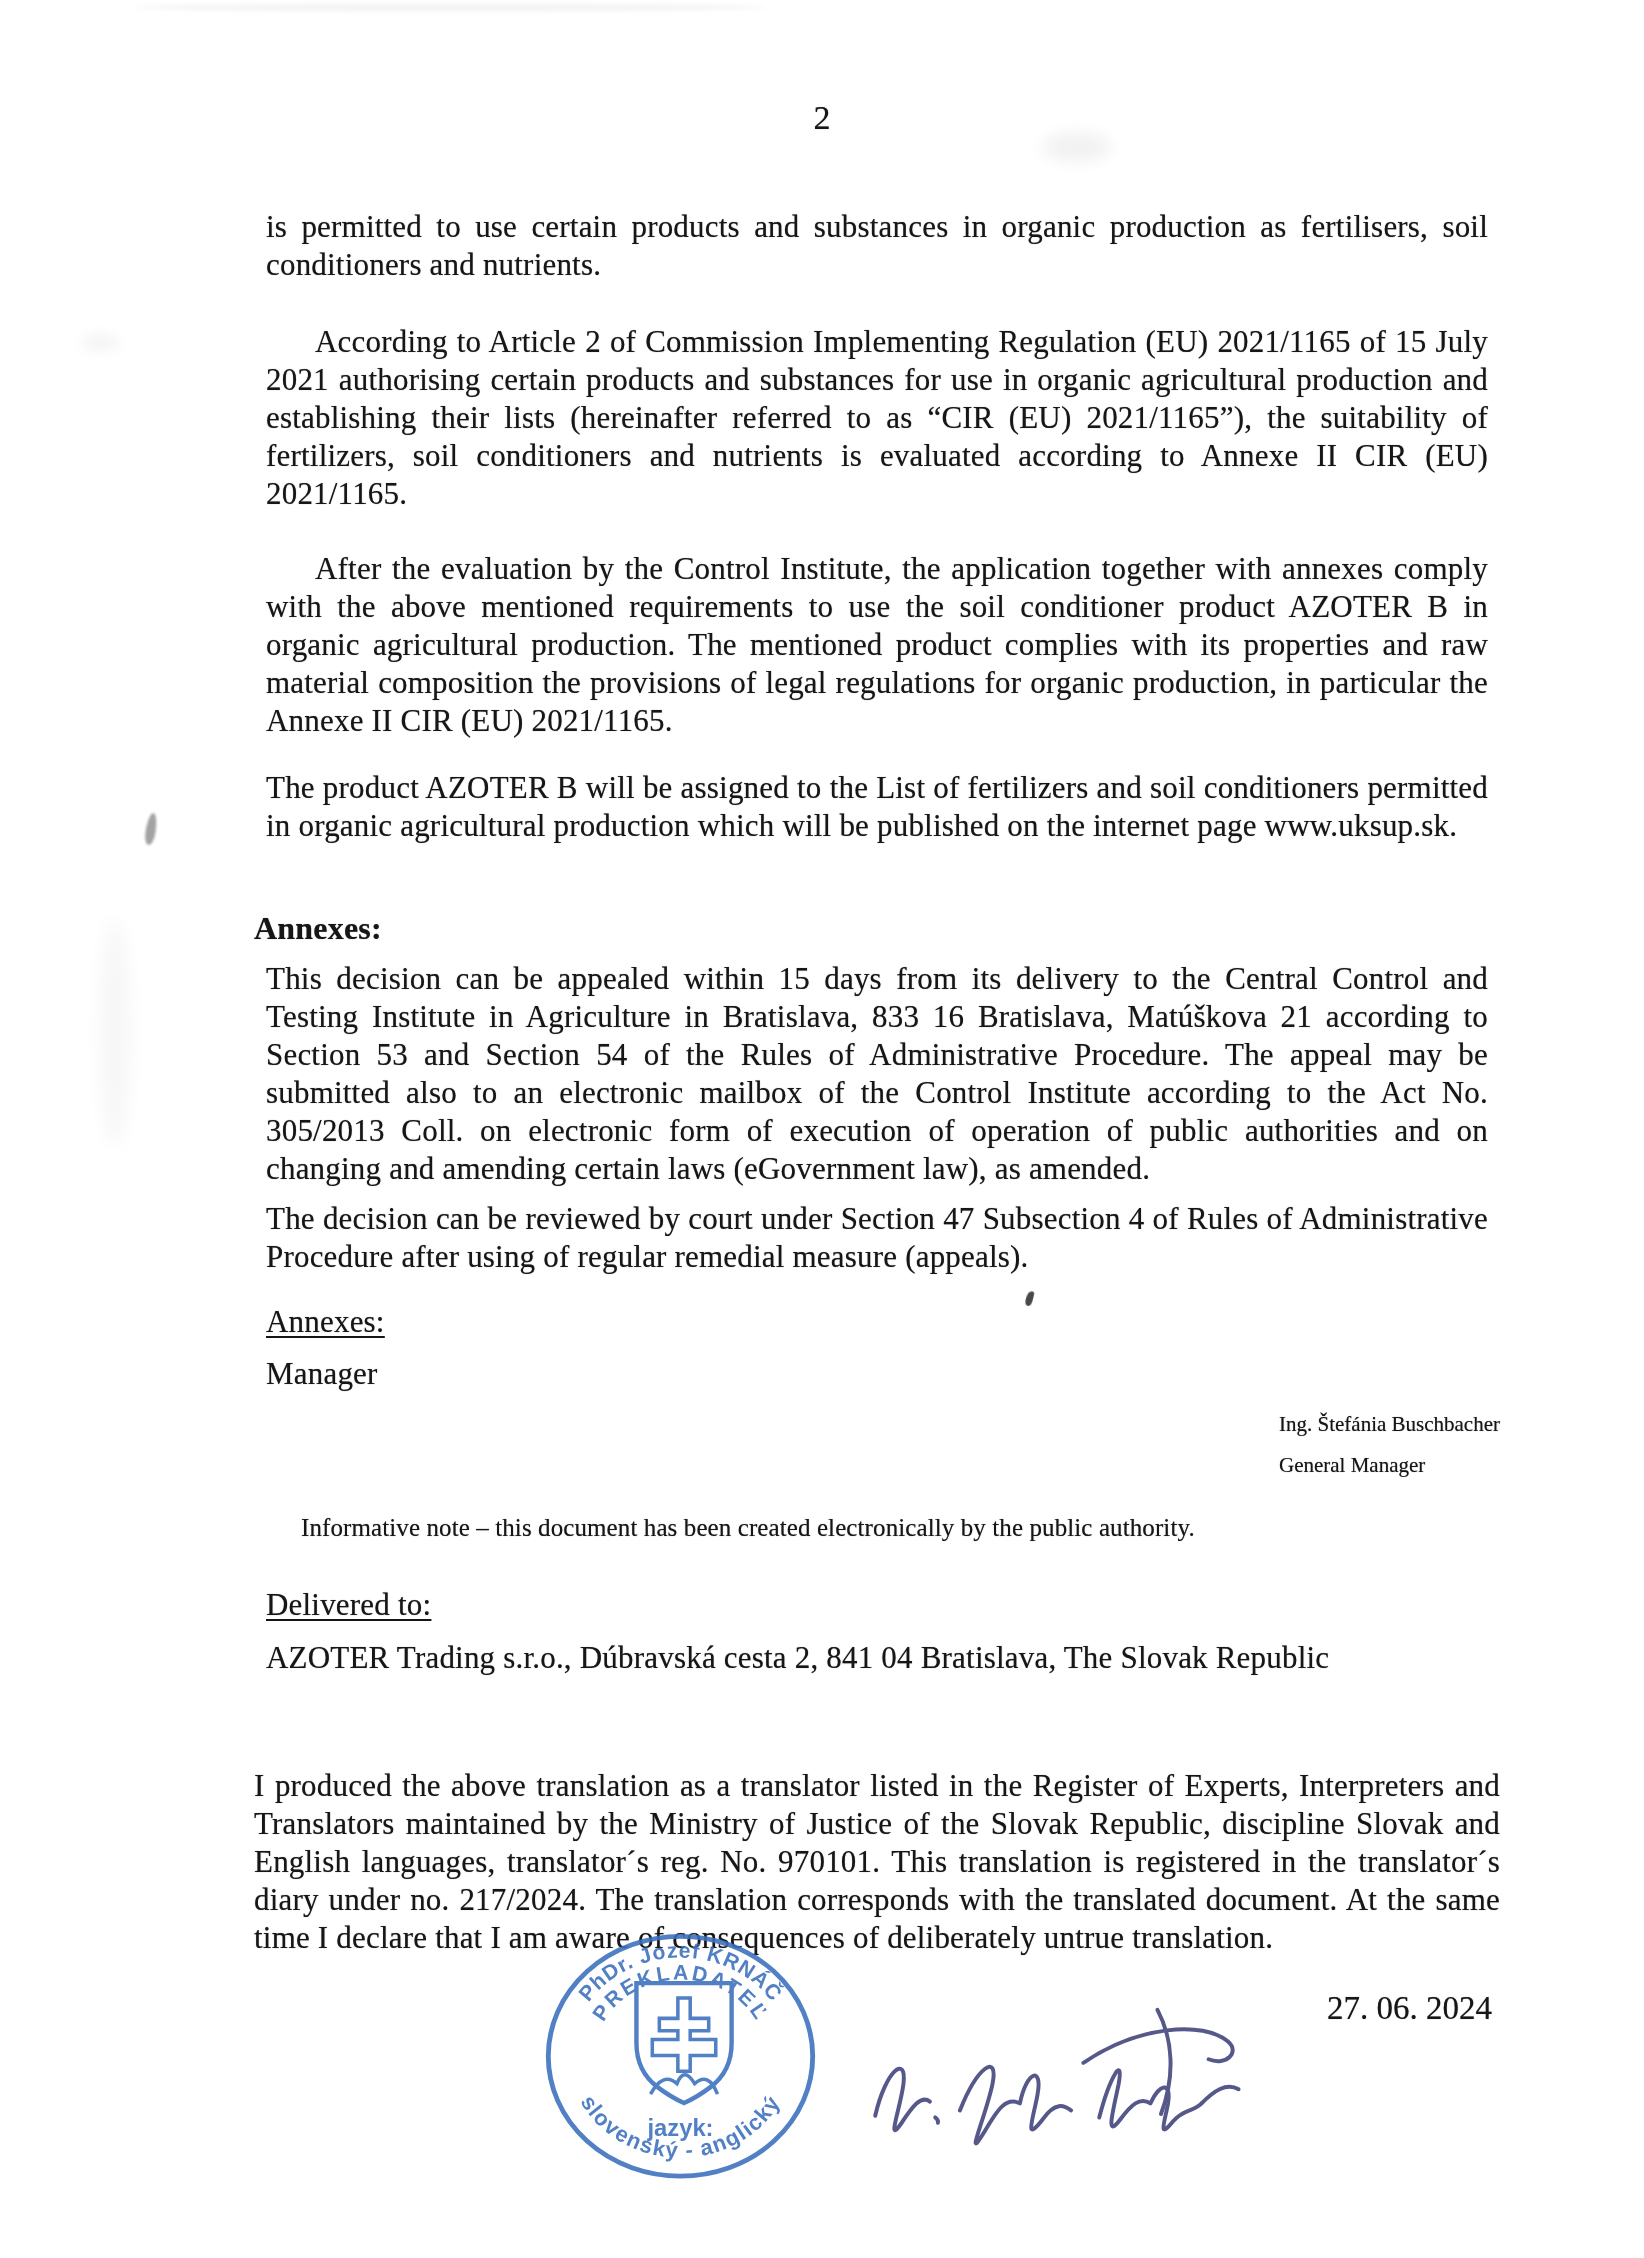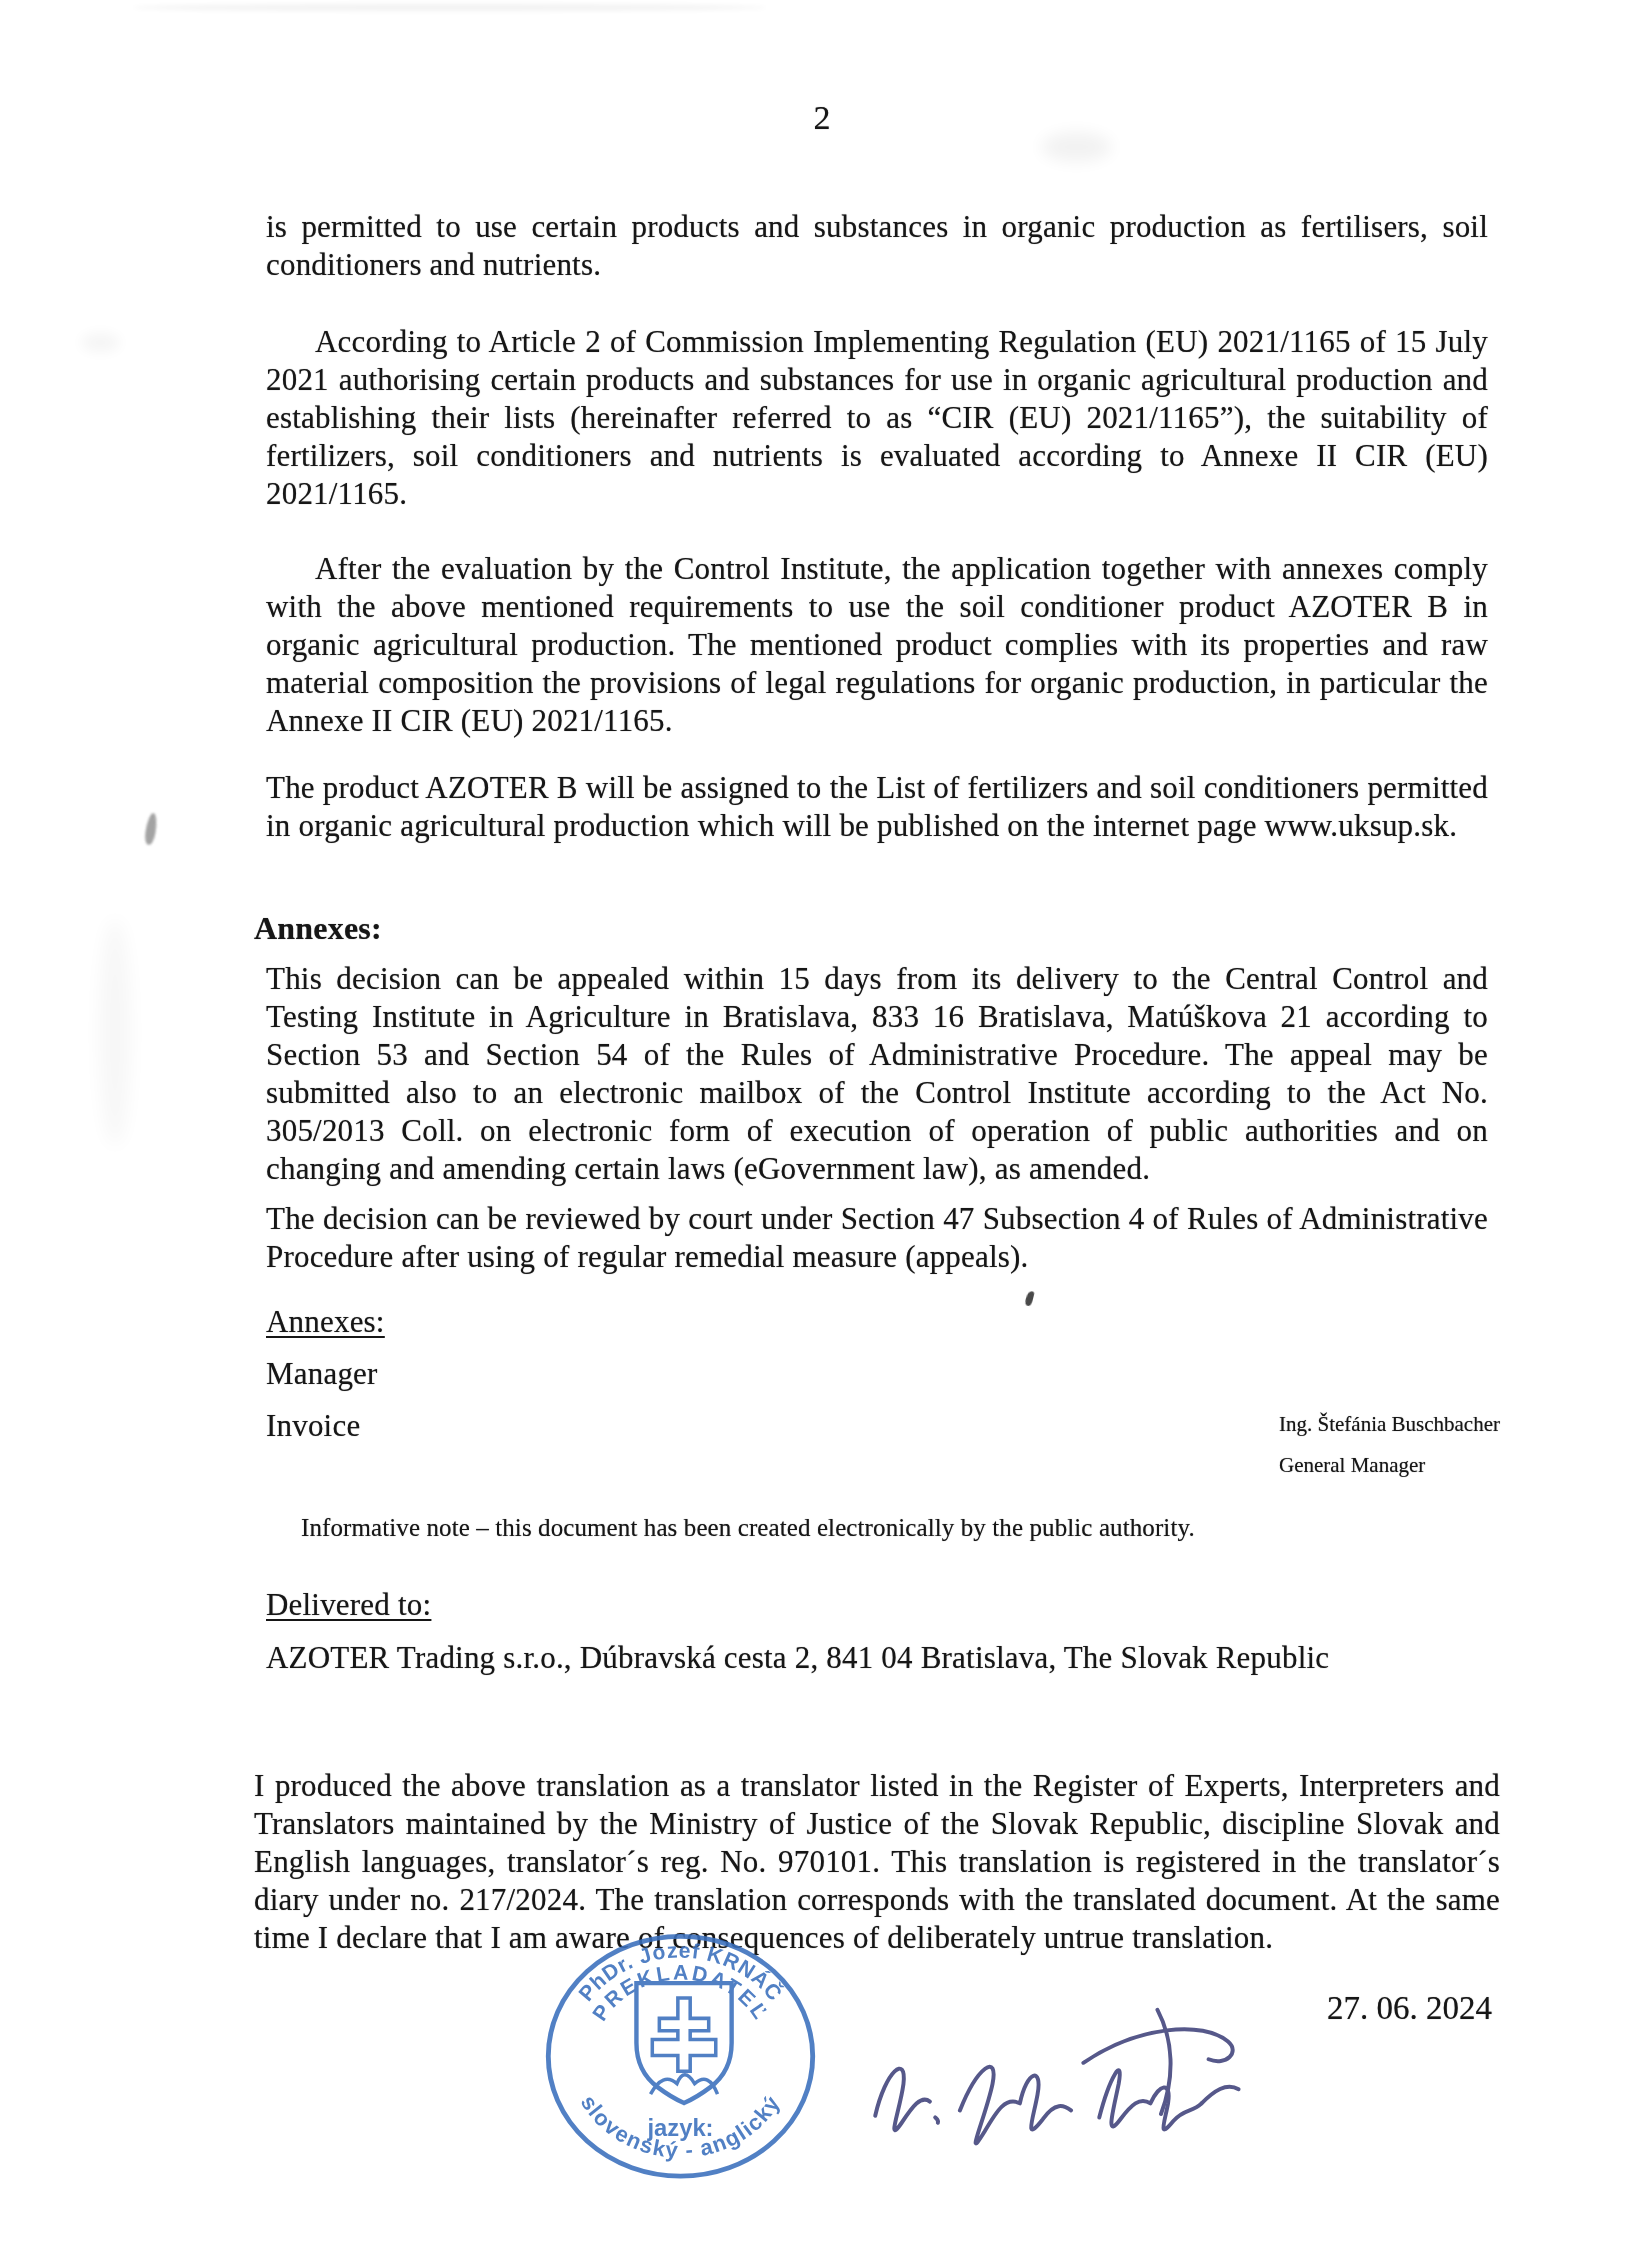--- a/index.html
+++ b/index.html
@@ -104,21 +104,20 @@
   <div class="txt advice-heading" style="top:909px">Annexes:</div>
 
   <div class="txt" style="top:948px">
     <p>This decision can be appealed within 15 days from its delivery to the Central Control and Testing Institute in Agriculture in Bratislava, 833 16 Bratislava, Matúškova 21 according to Section 53 and Section 54 of the Rules of Administrative Procedure. The appeal may be submitted also to an electronic mailbox of the Control Institute according to the Act No. 305/2013 Coll. on electronic form of execution of operation of public authorities and on changing and amending certain laws (eGovernment law), as amended.</p>
     <p>The decision can be reviewed by court under Section 47 Subsection 4 of Rules of Administrative Procedure after using of regular remedial measure (appeals).</p>
   </div>
 
   <div class="txt annexes-block" style="top:1290px">
     <p class="u">Annexes:</p>
     <p>Manager</p>
-    <p>Invoice</p>
   </div>
 
   <div class="signatory" style="top:1404px">
     <div>Ing. Štefánia Buschbacher</div>
     <div>General Manager</div>
   </div>
 
   <div class="txt note" style="top:1512px">Informative note – this document has been created electronically by the public authority.</div>
 
   <div class="txt delivered-block" style="top:1572px">

